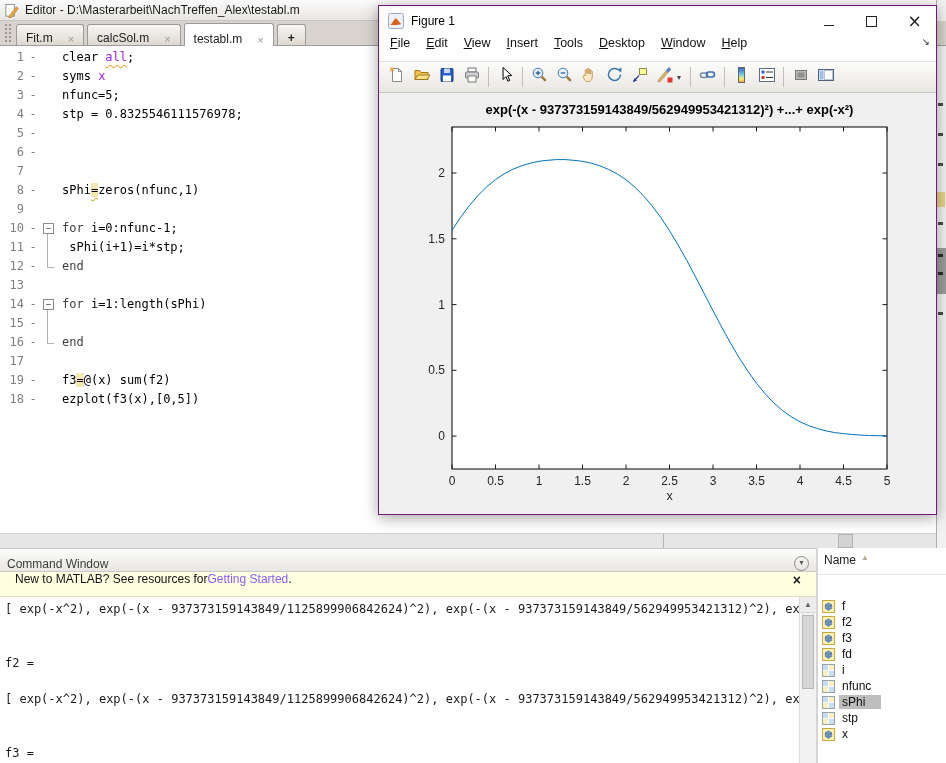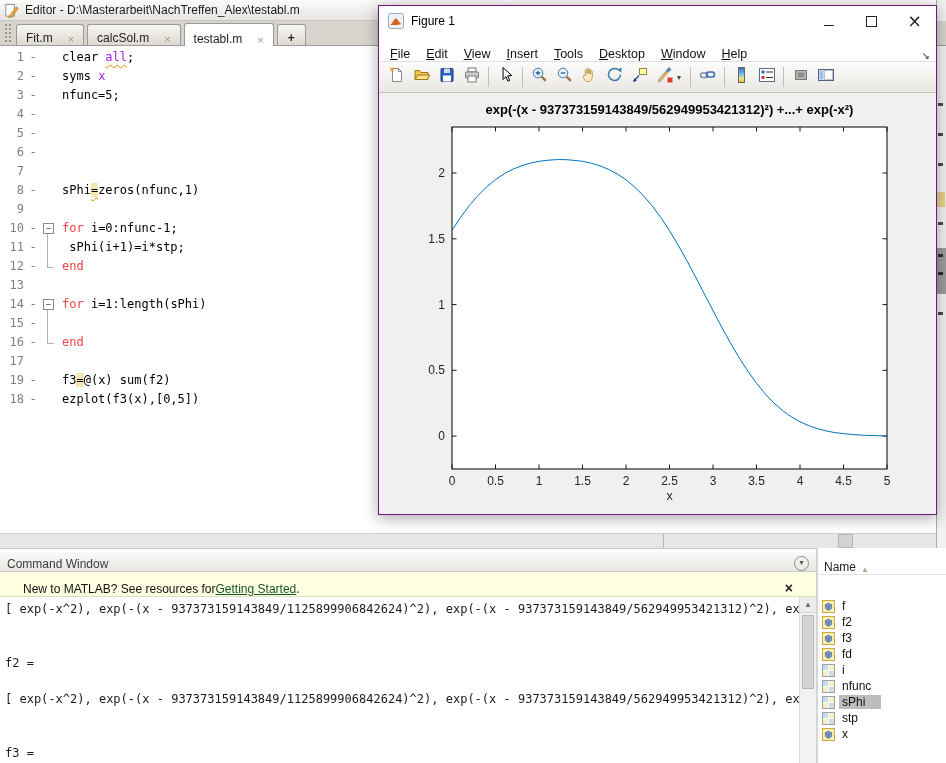--- a/index.html
+++ b/index.html
@@ -20,21 +20,21 @@
   .tab.plus{font-weight:bold;padding:0 10px}
   .tab .tx{color:#9a9a9a;font-size:11px}
   .ed-code{position:absolute;left:0;top:45px;right:0;height:488px;background:#fff;overflow:hidden;
            font-family:"DejaVu Sans Mono","Liberation Mono",monospace;font-size:12px;line-height:19px;
            padding-top:3px;color:#000}
   .crow{display:flex;height:19px}
   .ln{width:24px;text-align:right;color:#7f7f7f;flex:none}
   .dash{width:18px;text-align:center;color:#7f7f7f;flex:none}
   .fold{width:20px;flex:none;position:relative}
   .src{white-space:pre}
-  .kw{color:#ef4444}
+  .kw{color:#404040}
   .str{color:#a020f0}
   .hl{background:#f5e6b4}
   .wavy{text-decoration-line:underline;text-decoration-style:wavy;text-decoration-color:#e08a00;
         text-decoration-thickness:1px;text-underline-offset:3px}
   .fbox{position:absolute;left:1px;top:4px;width:9px;height:9px;border:1px solid #8a8a8a;background:#fff;
         font:9px/8px "DejaVu Sans Mono",monospace;text-align:center;color:#444}
   .flineB{position:absolute;left:5px;top:15px;bottom:0;border-left:1px solid #b2b2b2}
   .fline{position:absolute;left:5px;top:0;bottom:0;border-left:1px solid #b2b2b2}
   .fend{position:absolute;left:5px;top:0;width:6px;height:10px;border-left:1px solid #b2b2b2;border-bottom:1px solid #b2b2b2}
   .ed-strip{position:absolute;left:0;bottom:0;height:14px;right:0;background:#e6e6e6;border-top:1px solid #cfcfcf}
@@ -47,52 +47,52 @@
   .sliver .gry{position:absolute;left:0;right:0;height:46px;background:#9b9b9b}
   .sliver .gm{position:absolute;left:1px;width:5px;height:3px;background:#2c2c2c}
   
   .panel-header{height:22px;background:linear-gradient(#fdfdfd,#e8e6e2);border-top:1px solid #c9c9c9;
                 border-bottom:1px solid #c9c9c9;display:flex;align-items:flex-end;padding:0 7px;
                 font-size:12px;color:#3c3c3c}
   .chev{margin-left:auto;width:13px;height:13px;border:1px solid #8a8a8a;border-radius:50%;
         font-size:8px;line-height:12px;text-align:center;color:#555;flex:none}
   
   .cmdwin{position:absolute;left:0;top:548px;width:816px;height:215px;background:#fff}
-  .banner{height:24px;background:#ffffe1;border-bottom:1px solid #dfdfc0;display:flex;align-items:flex-end;
-          font-size:12px;color:#111;padding:0 23px}
-  .blink{color:#14532d;text-decoration:underline;cursor:pointer}
+  .banner{height:24px;background:#ffffe1;border-bottom:1px solid #dfdfc0;display:flex;align-items:flex-start;
+          font-size:12px;color:#111;padding:0 15px}
+  .blink{color:#8b5cf6;cursor:pointer}
   .bx{margin-left:auto;font-weight:bold;font-size:14px;color:#222}
   .cmd-out{position:absolute;left:0;top:49px;right:16px;bottom:0;overflow:hidden;padding:3px 0 0 5px;
            font-family:"DejaVu Sans Mono","Liberation Mono",monospace;font-size:12px;line-height:18px;
            color:#1a1a1a;white-space:pre}
   .cline{height:18px}
   .cmd-scroll{position:absolute;top:49px;right:0;bottom:0;width:16px;background:#f2f2f2;border-left:1px solid #dcdcdc}
   .cmd-scroll .up{height:15px;text-align:center;font-size:8px;color:#6a6a6a;line-height:15px;background:#ececec;border-bottom:1px solid #d8d8d8}
   .cmd-scroll .thumb{margin:2px;height:72px;background:#d5d5d5;border:1px solid #b8b8b8}
   
   .wspanel{position:absolute;left:818px;top:548px;width:128px;height:215px;background:#fff}
-  .ws-colhead{height:21px;margin-top:5px;display:flex;align-items:flex-end;gap:5px;padding-left:6px;
+  .ws-colhead{height:21px;margin-top:5px;display:flex;align-items:flex-start;gap:5px;padding-left:6px;
               font-size:12px;color:#222;border-bottom:1px solid #e4e4e4}
   .sort{font-size:8px;color:#b5aa8c}
   .ws-rows{position:absolute;left:0;top:50px;right:0;bottom:0;overflow:hidden}
   .wrow{height:16px;display:flex;align-items:center;gap:4px;padding-left:4px;font-size:12px;color:#101010}
   .wrow .wlbl{padding:0 3px}
   .wrow .wlbl.sel{background:#bdbdbd;padding-right:16px}
   .wicon{width:13px;height:13px;flex:none;display:inline-flex}
   
   .figwin{position:absolute;left:378px;top:5px;width:557px;height:508px;background:#14532d;
           border:1px solid #701a75;box-shadow:0 3px 14px rgba(0,0,0,.35);z-index:5}
   .fw-titlebar{height:30px;background:#fff;display:flex;align-items:center;gap:7px;padding-left:9px;
                font-size:12px;color:#000}
   .fw-btns{margin-left:auto;display:flex;height:30px}
   .wbtn{width:43px;height:30px;display:flex;align-items:center;justify-content:center;color:#222}
   .g-min{width:10px;border-top:1px solid #222;margin-top:9px}
   .g-max{width:9px;height:9px;border:1px solid #222}
   .g-close{font-size:17px;line-height:17px;font-family:"DejaVu Sans",sans-serif}
-  .fw-menubar{height:25px;background:#fff;display:flex;align-items:flex-end;font-size:12.5px;color:#111;padding-left:3px}
+  .fw-menubar{height:25px;background:#fff;display:flex;align-items:flex-start;font-size:12.5px;color:#111;padding-left:3px}
   .mitem{padding:0 8px}
   .mitem u{text-decoration:underline}
   .dock{margin-left:auto;padding-right:6px;font-size:10px;color:#333}
   .fw-toolbar{height:30px;background:linear-gradient(#fcfcfb,#e9e7e2);border-top:1px solid #e3e1dc;
               border-bottom:1px solid #c8c5bf;display:flex;align-items:center;padding-left:5px}
   .tbtn{width:25px;height:25px;display:flex;align-items:center;justify-content:center}
   .tsep{width:1px;height:20px;background:#c2bfb9;margin:0 4px;flex:none}
   .tcaret{font-size:8px;color:#444;width:9px}
   .fw-canvas{position:absolute;left:0;top:87px;right:0;bottom:0;background:#f0f0f0}
 </style>
@@ -145,20 +145,21 @@
       <div class="crow">
         <span class="ln">3</span>
         <span class="dash">-</span>
         <span class="fold"></span>
         <span class="src"><span>nfunc=5;</span></span>
       </div>
       <div class="crow">
         <span class="ln">4</span>
         <span class="dash">-</span>
         <span class="fold"></span>
+        <span class="src"><span>stp = 0.8325546111576978;</span></span>
       </div>
       <div class="crow">
         <span class="ln">5</span>
         <span class="dash">-</span>
         <span class="fold"></span>
       </div>
       <div class="crow">
         <span class="ln">6</span>
         <span class="dash">-</span>
         <span class="fold"></span>

